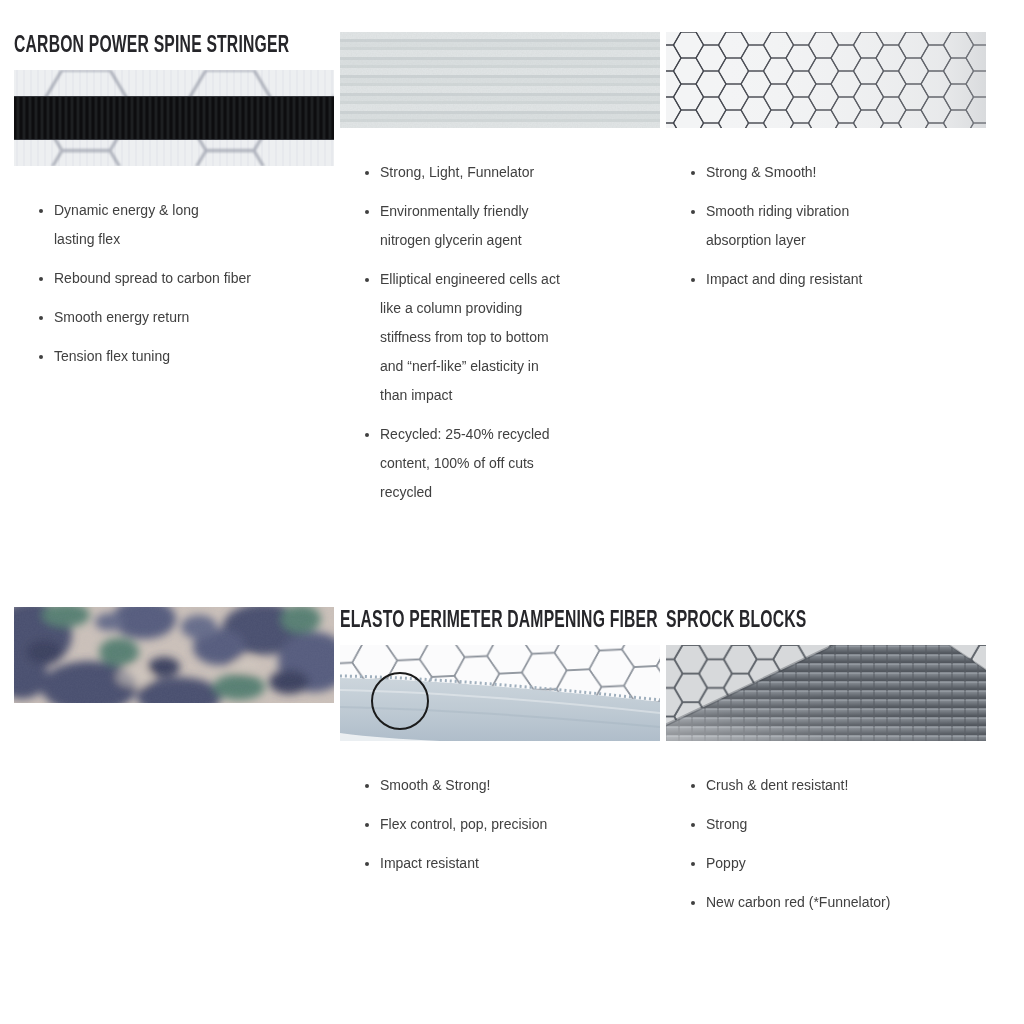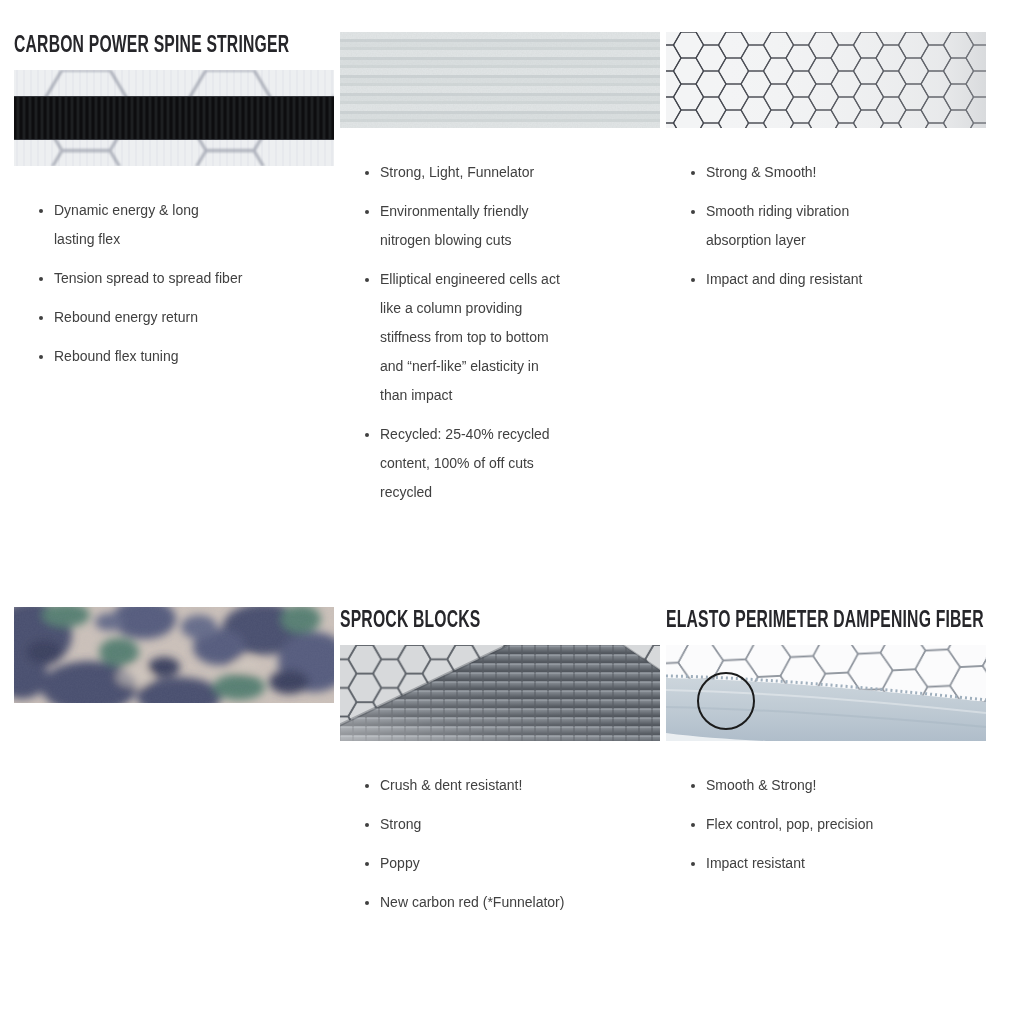--- a/index.html
+++ b/index.html
@@ -76,23 +76,23 @@
           <rect width="320" height="96" fill="url(#cs-streak)" opacity="0.6"></rect>
           <rect width="320" height="96" fill="url(#cs-hexpat)" filter="url(#cs-blur)" opacity="0.65"></rect>
           <rect x="0" y="26" width="320" height="44" fill="url(#cs-band)"></rect>
           <line x1="0" y1="26.5" x2="320" y2="26.5" stroke="#33353a" stroke-width="1"></line>
           <line x1="0" y1="69.5" x2="320" y2="69.5" stroke="#33353a" stroke-width="1"></line>
         </svg>
       </div>
       <ul class="tech-list">
         <li>Dynamic energy &amp; long
 lasting flex</li>
-        <li>Tension spread to spread fiber</li>
-        <li>Rebound energy return</li>
-        <li>Rebound flex tuning</li>
+        <li>Rebound spread to carbon fiber</li>
+        <li>Smooth energy return</li>
+        <li>Tension flex tuning</li>
       </ul>
     </section>
 
     <section class="tech-section">
       <div class="tech-image">
         <svg width="320" height="96" viewBox="0 0 320 96" xmlns="http://www.w3.org/2000/svg">
           <defs>
             <pattern id="nf-stripes" width="320" height="18" patternUnits="userSpaceOnUse">
               <rect width="320" height="18" fill="#dde1e2"></rect>
               <rect y="0" width="320" height="7" fill="#e2e6e7"></rect>
@@ -105,21 +105,21 @@
               <feColorMatrix in="n" type="matrix" values="0 0 0 0 0.55  0 0 0 0 0.58  0 0 0 0 0.58  0 0 0 0.55 0"></feColorMatrix>
             </filter>
           </defs>
           <rect width="320" height="96" fill="url(#nf-stripes)"></rect>
           <rect width="320" height="96" filter="url(#nf-grain)" opacity="0.55"></rect>
         </svg>
       </div>
       <ul class="tech-list">
         <li>Strong, Light, Funnelator</li>
         <li>Environmentally friendly
-nitrogen blowing cuts</li>
+nitrogen glycerin agent</li>
         <li>Elliptical engineered cells act
 like a column providing
 stiffness from top to bottom
 and “nerf-like” elasticity in
 than impact</li>
         <li>Recycled: 25-40% recycled
 content, 100% of off cuts
 recycled</li>
       </ul>
     </section>
@@ -195,20 +195,60 @@
             <ellipse cx="95" cy="15" rx="14" ry="9" fill="#5d6586"></ellipse>
             <ellipse cx="120" cy="70" rx="18" ry="10" fill="#d6cbc1" opacity="0.6"></ellipse>
             <ellipse cx="232" cy="58" rx="14" ry="8" fill="#d6cbc1" opacity="0.5"></ellipse>
           </g>
           <rect width="320" height="96" filter="url(#bm-grain)" opacity="0.35"></rect>
         </svg>
       </div>
     </section>
 
     <section class="tech-section">
+      <h3 class="tech-title"><span class="condense">ELASTO PERIMETER DAMPENING FIBER</span></h3>
+      <div class="tech-image">
+        <svg width="320" height="96" viewBox="0 0 320 96" xmlns="http://www.w3.org/2000/svg">
+          <defs>
+            <path id="el-hex" d="M-15 0 L-7.5 -13 L7.5 -13 L15 0 L7.5 13 L-7.5 13 Z"></path>
+            <pattern id="el-hexpat" width="45" height="26" patternUnits="userSpaceOnUse" patternTransform="scale(1.5,1.4) rotate(-3)">
+              <g fill="none" stroke="#8d939c" stroke-width="1">
+                <use href="#el-hex" x="0" y="0"></use>
+                  <use href="#el-hex" x="45" y="0"></use>
+                <use href="#el-hex" x="0" y="26"></use>
+                  <use href="#el-hex" x="45" y="26"></use>
+                <use href="#el-hex" x="22.5" y="13"></use>
+                  <use href="#el-hex" x="22.5" y="-13"></use>
+                <use href="#el-hex" x="22.5" y="39"></use>
+              </g>
+            </pattern>
+            <linearGradient id="el-band" x1="0" y1="0" x2="0" y2="1">
+              <stop offset="0" stop-color="#ccd5dc"></stop>
+              <stop offset="0.6" stop-color="#bcc8d2"></stop>
+              <stop offset="1" stop-color="#afbdca"></stop>
+            </linearGradient>
+          </defs>
+          <rect width="320" height="96" fill="#fbfbfc"></rect>
+          <rect width="320" height="96" fill="url(#el-hexpat)"></rect>
+          <path d="M0 33 C80 34 200 44 320 57 L320 96 L0 96 Z" fill="url(#el-band)"></path>
+          <path d="M0 31 C80 32 200 42 320 55" fill="none" stroke="#9fafbd" stroke-width="3" stroke-dasharray="2 3"></path>
+          <path d="M0 45 C90 47 210 56 320 68" fill="none" stroke="#ffffff" stroke-width="2" opacity="0.35"></path>
+          <path d="M0 62 C90 64 210 72 320 82" fill="none" stroke="#9aabba" stroke-width="2" opacity="0.3"></path>
+          <path d="M0 96 L0 88 C30 92 60 94 100 96 Z" fill="#f2f4f6" opacity="0.9"></path>
+          <circle cx="60" cy="56" r="28" fill="none" stroke="#1b1b1b" stroke-width="2"></circle>
+        </svg>
+      </div>
+      <ul class="tech-list">
+        <li>Smooth &amp; Strong!</li>
+        <li>Flex control, pop, precision</li>
+        <li>Impact resistant</li>
+      </ul>
+    </section>
+
+    <section class="tech-section">
       <h3 class="tech-title"><span class="condense">SPROCK BLOCKS</span></h3>
       <div class="tech-image">
         <svg width="320" height="96" viewBox="0 0 320 96" xmlns="http://www.w3.org/2000/svg">
           <defs>
             <linearGradient id="sb-block" x1="0" y1="0" x2="0" y2="1">
               <stop offset="0" stop-color="#8d939a"></stop>
               <stop offset="1" stop-color="#4e535a"></stop>
             </linearGradient>
             <pattern id="sb-weave" width="13" height="9" patternUnits="userSpaceOnUse">
               <rect width="13" height="9" fill="#565b62"></rect>
@@ -242,55 +282,15 @@
           <line x1="283" y1="0" x2="320" y2="25" stroke="#3e434a" stroke-width="2" opacity="0.3"></line>
         </svg>
       </div>
       <ul class="tech-list">
         <li>Crush &amp; dent resistant!</li>
         <li>Strong</li>
         <li>Poppy</li>
         <li>New carbon red (*Funnelator)</li>
       </ul>
     </section>
-
-    <section class="tech-section">
-      <h3 class="tech-title"><span class="condense">ELASTO PERIMETER DAMPENING FIBER</span></h3>
-      <div class="tech-image">
-        <svg width="320" height="96" viewBox="0 0 320 96" xmlns="http://www.w3.org/2000/svg">
-          <defs>
-            <path id="el-hex" d="M-15 0 L-7.5 -13 L7.5 -13 L15 0 L7.5 13 L-7.5 13 Z"></path>
-            <pattern id="el-hexpat" width="45" height="26" patternUnits="userSpaceOnUse" patternTransform="scale(1.5,1.4) rotate(-3)">
-              <g fill="none" stroke="#8d939c" stroke-width="1">
-                <use href="#el-hex" x="0" y="0"></use>
-                  <use href="#el-hex" x="45" y="0"></use>
-                <use href="#el-hex" x="0" y="26"></use>
-                  <use href="#el-hex" x="45" y="26"></use>
-                <use href="#el-hex" x="22.5" y="13"></use>
-                  <use href="#el-hex" x="22.5" y="-13"></use>
-                <use href="#el-hex" x="22.5" y="39"></use>
-              </g>
-            </pattern>
-            <linearGradient id="el-band" x1="0" y1="0" x2="0" y2="1">
-              <stop offset="0" stop-color="#ccd5dc"></stop>
-              <stop offset="0.6" stop-color="#bcc8d2"></stop>
-              <stop offset="1" stop-color="#afbdca"></stop>
-            </linearGradient>
-          </defs>
-          <rect width="320" height="96" fill="#fbfbfc"></rect>
-          <rect width="320" height="96" fill="url(#el-hexpat)"></rect>
-          <path d="M0 33 C80 34 200 44 320 57 L320 96 L0 96 Z" fill="url(#el-band)"></path>
-          <path d="M0 31 C80 32 200 42 320 55" fill="none" stroke="#9fafbd" stroke-width="3" stroke-dasharray="2 3"></path>
-          <path d="M0 45 C90 47 210 56 320 68" fill="none" stroke="#ffffff" stroke-width="2" opacity="0.35"></path>
-          <path d="M0 62 C90 64 210 72 320 82" fill="none" stroke="#9aabba" stroke-width="2" opacity="0.3"></path>
-          <path d="M0 96 L0 88 C30 92 60 94 100 96 Z" fill="#f2f4f6" opacity="0.9"></path>
-          <circle cx="60" cy="56" r="28" fill="none" stroke="#1b1b1b" stroke-width="2"></circle>
-        </svg>
-      </div>
-      <ul class="tech-list">
-        <li>Smooth &amp; Strong!</li>
-        <li>Flex control, pop, precision</li>
-        <li>Impact resistant</li>
-      </ul>
-    </section>
   </div>
 
 </div>
 
 </body></html>

